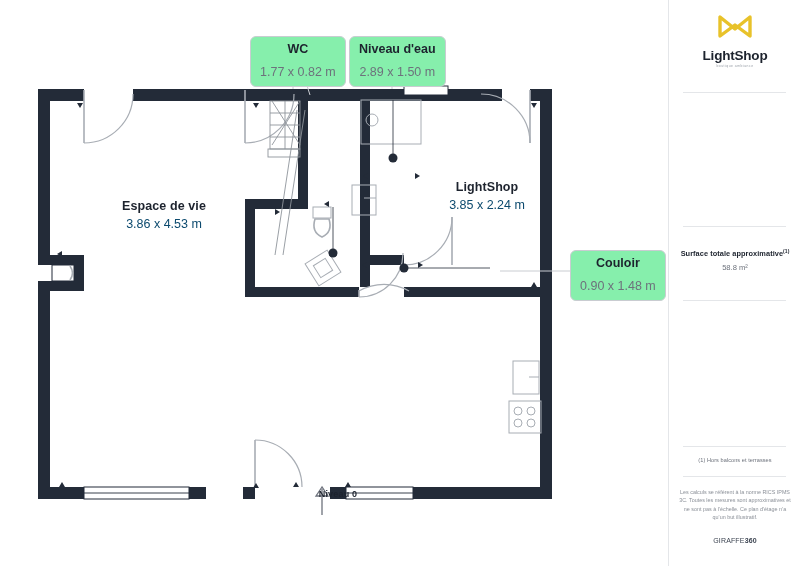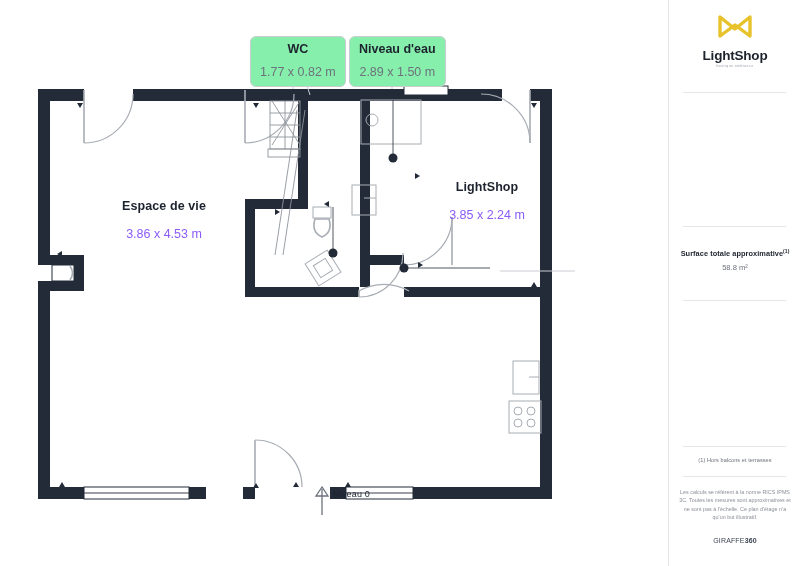--- a/index.html
+++ b/index.html
@@ -38,22 +38,22 @@
     display: block;
     font-size: 12.5px;
     font-weight: 700;
     color: #1d232e;
     letter-spacing: .1px;
   }
   .room-label .rl-dim {
     display: block;
     font-size: 12.5px;
     font-weight: 400;
-    color: #8b5cf6;
-    margin-top: 12px;
+    color: #0c4a6e;
+    margin-top: 2px;
   }
 
   
   .callout {
     position: absolute;
     background: #86efac;
     border: 1px solid #c9ccd1;
     border-radius: 6px;
     padding: 5px 9px 6px 9px;
     text-align: center;
@@ -77,25 +77,24 @@
   
   #level-indicator {
     position: absolute;
     left: 306px; top: 487px;
     width: 64px;
     text-align: center;
   }
   #level-indicator .lvl-text {
     display: block;
     font-size: 9px;
-    font-weight: 400;
+    font-weight: 700;
     color: #1d232e;
     letter-spacing: .2px;
     margin-top: 2px;
-    text-align: right;
   }
 
   
   #sidebar {
     position: absolute;
     right: 0; top: 0;
     width: 132px; height: 566px;
     background: #ffffff;
     border-left: 1px solid #e4e6e9;
   }
@@ -418,20 +417,24 @@
     <div class="callout" style="left:250px; top:36px;">
       <span class="co-name">WC</span>
       <span class="co-dim">1.77 x 0.82 m</span>
     </div>
 
     <div class="callout" style="left:349px; top:36px;">
       <span class="co-name">Niveau d'eau</span>
       <span class="co-dim">2.89 x 1.50 m</span>
     </div>
 
+    <div class="callout" style="left:570px; top:250px;">
+      <span class="co-name">Couloir</span>
+      <span class="co-dim">0.90 x 1.48 m</span>
+    </div>
 
     <div id="level-indicator">
       <span class="lvl-text">Niveau 0</span>
     </div>
 
   </div>
 
   <aside id="sidebar">
 
     <div class="sb-divider" style="top:92px;"></div>

